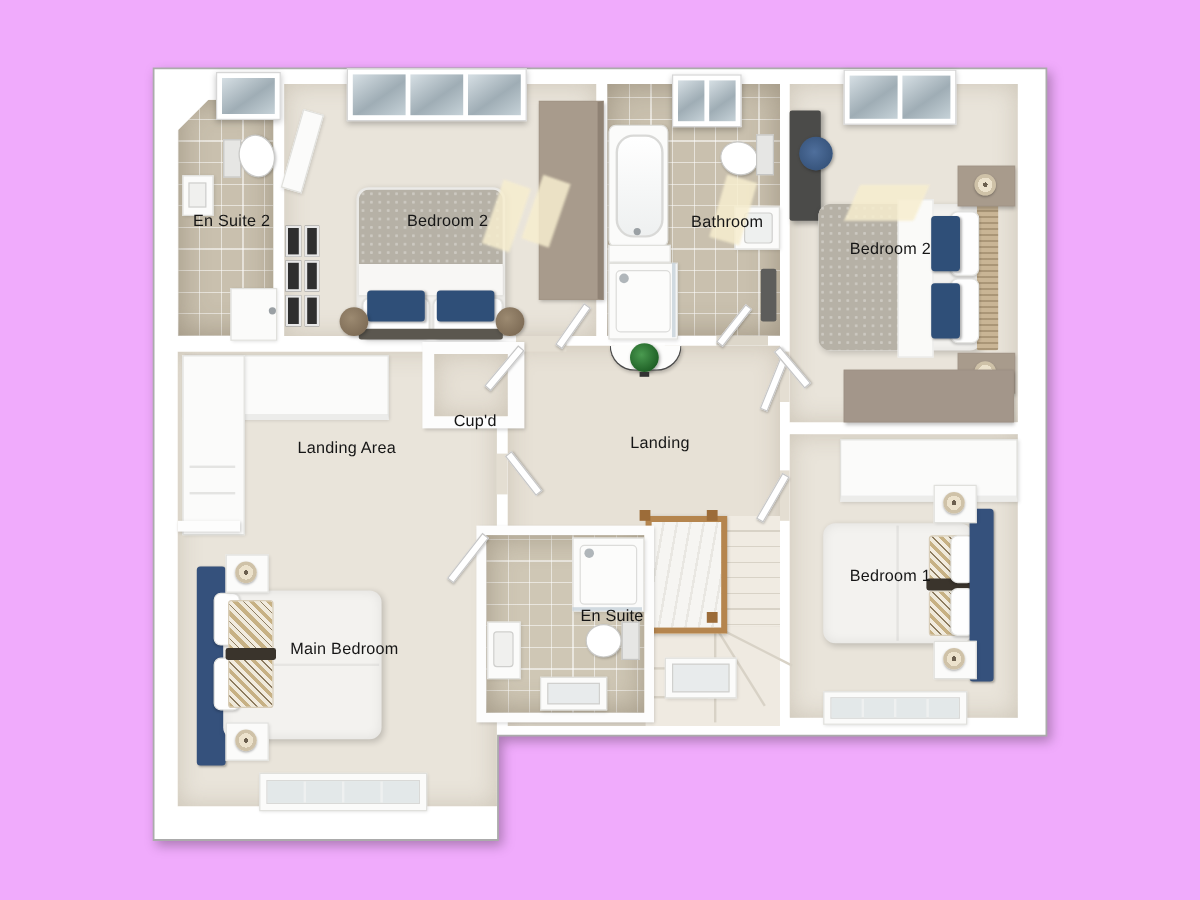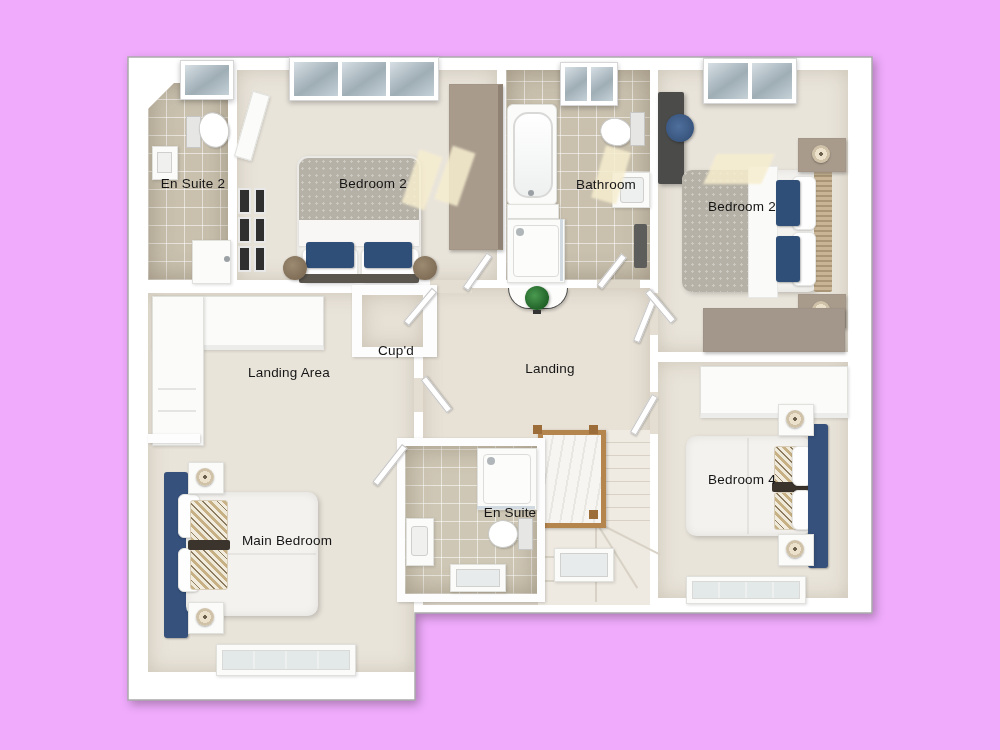--- a/index.html
+++ b/index.html
@@ -234,15 +234,15 @@
 
   <div class="lbl" style="left:193px;top:184px;">En Suite 2</div>
   <div class="lbl" style="left:373px;top:184px;">Bedroom 2</div>
   <div class="lbl" style="left:606px;top:185px;">Bathroom</div>
   <div class="lbl" style="left:742px;top:207px;">Bedroom 2</div>
   <div class="lbl" style="left:396px;top:323px;margin-top:28px;">Cup'd</div>
   <div class="lbl" style="left:289px;top:373px;">Landing Area</div>
   <div class="lbl" style="left:550px;top:369px;">Landing</div>
   <div class="lbl" style="left:472px;top:513px;margin-left:38px;">En Suite</div>
   <div class="lbl" style="left:287px;top:541px;">Main Bedroom</div>
-  <div class="lbl" style="left:742px;top:480px;">Bedroom 4</div>
+  <div class="lbl" style="left:742px;top:480px;">Bedroom 1</div>
 
 </div>
 
 </body></html>

